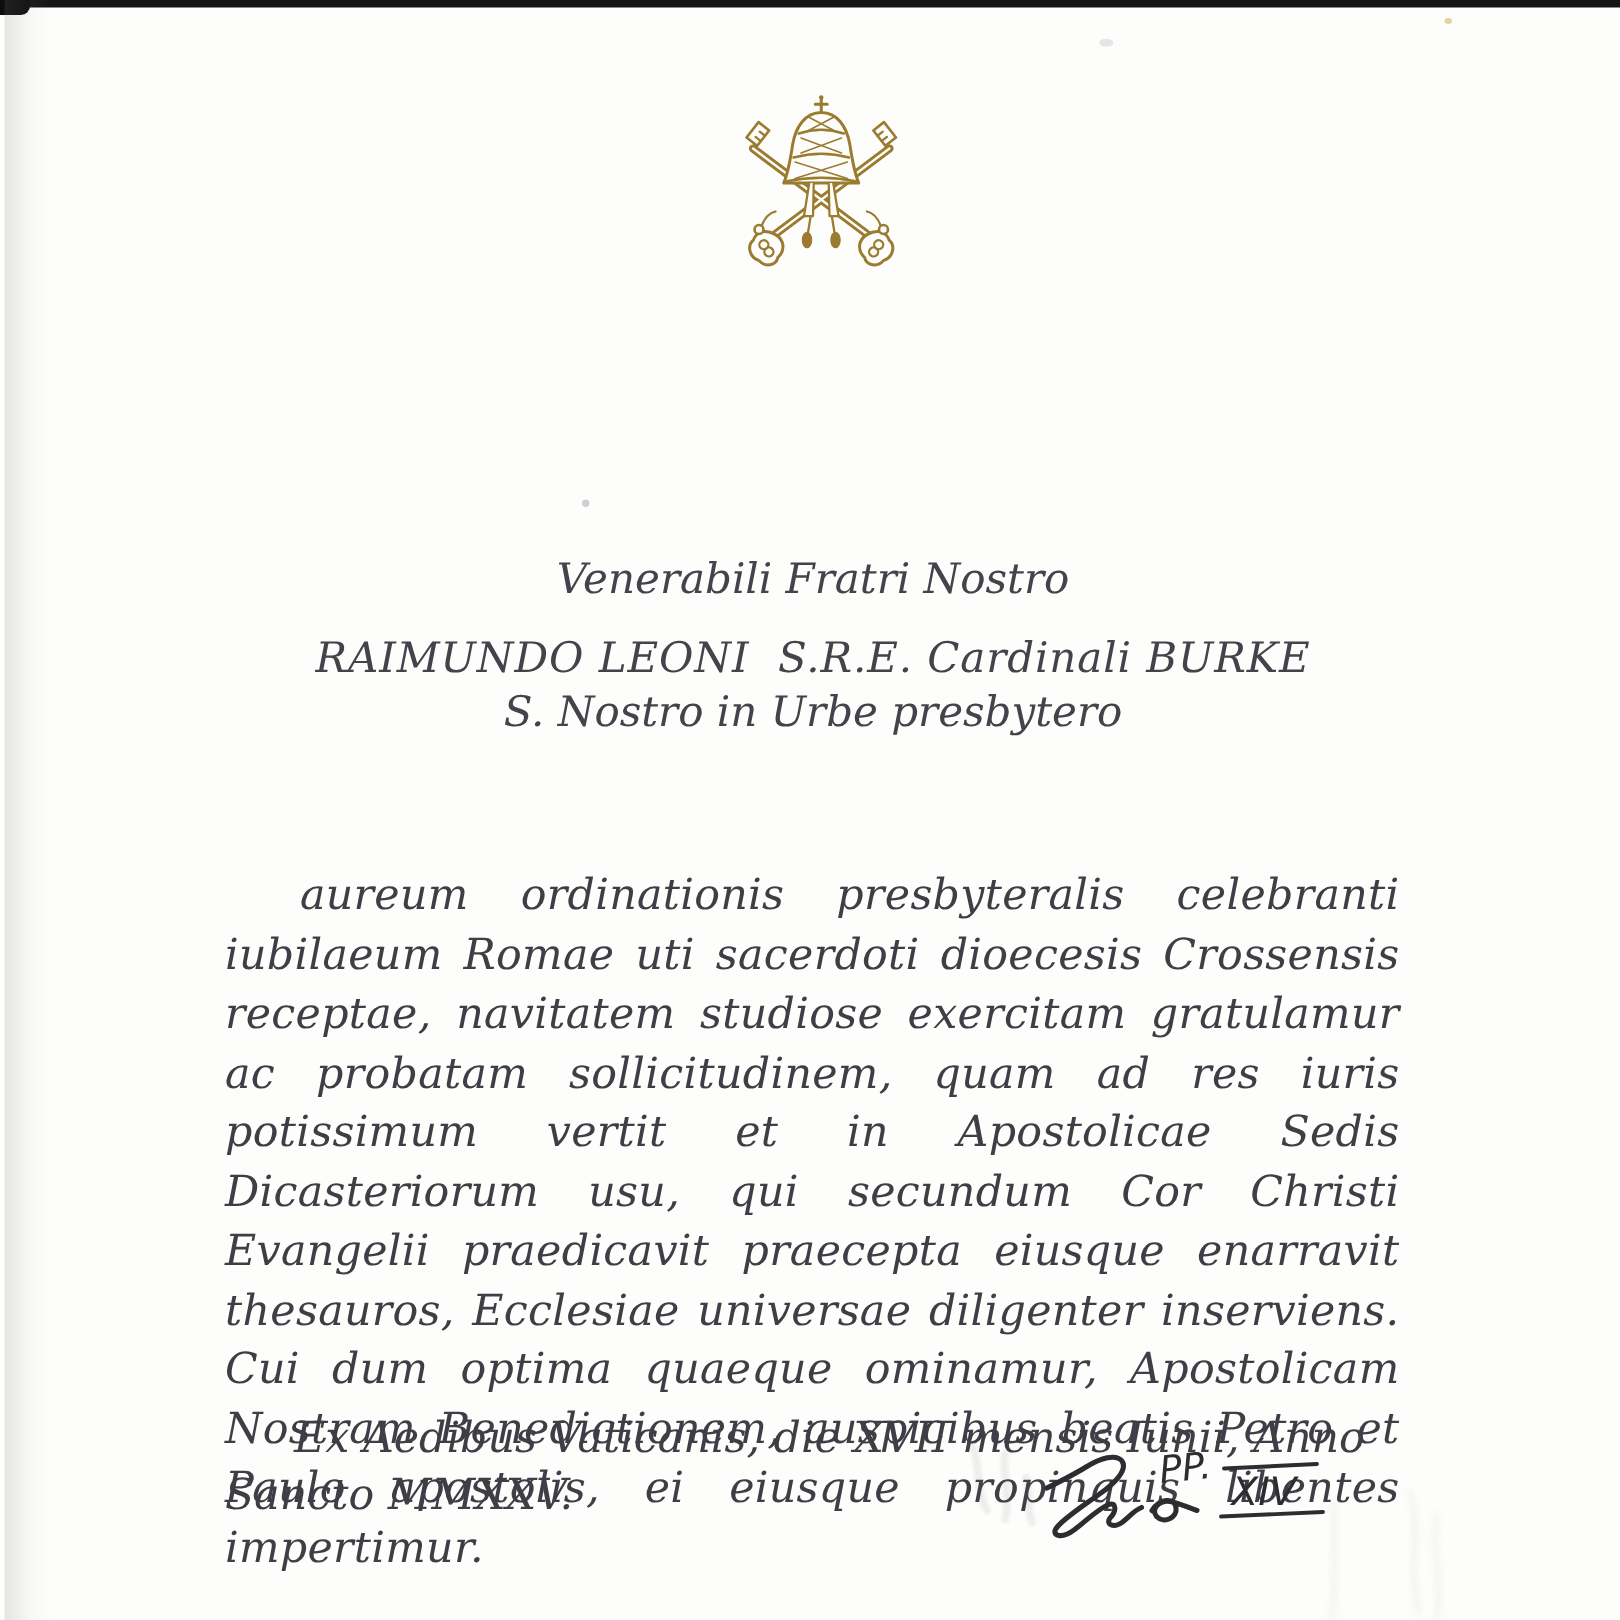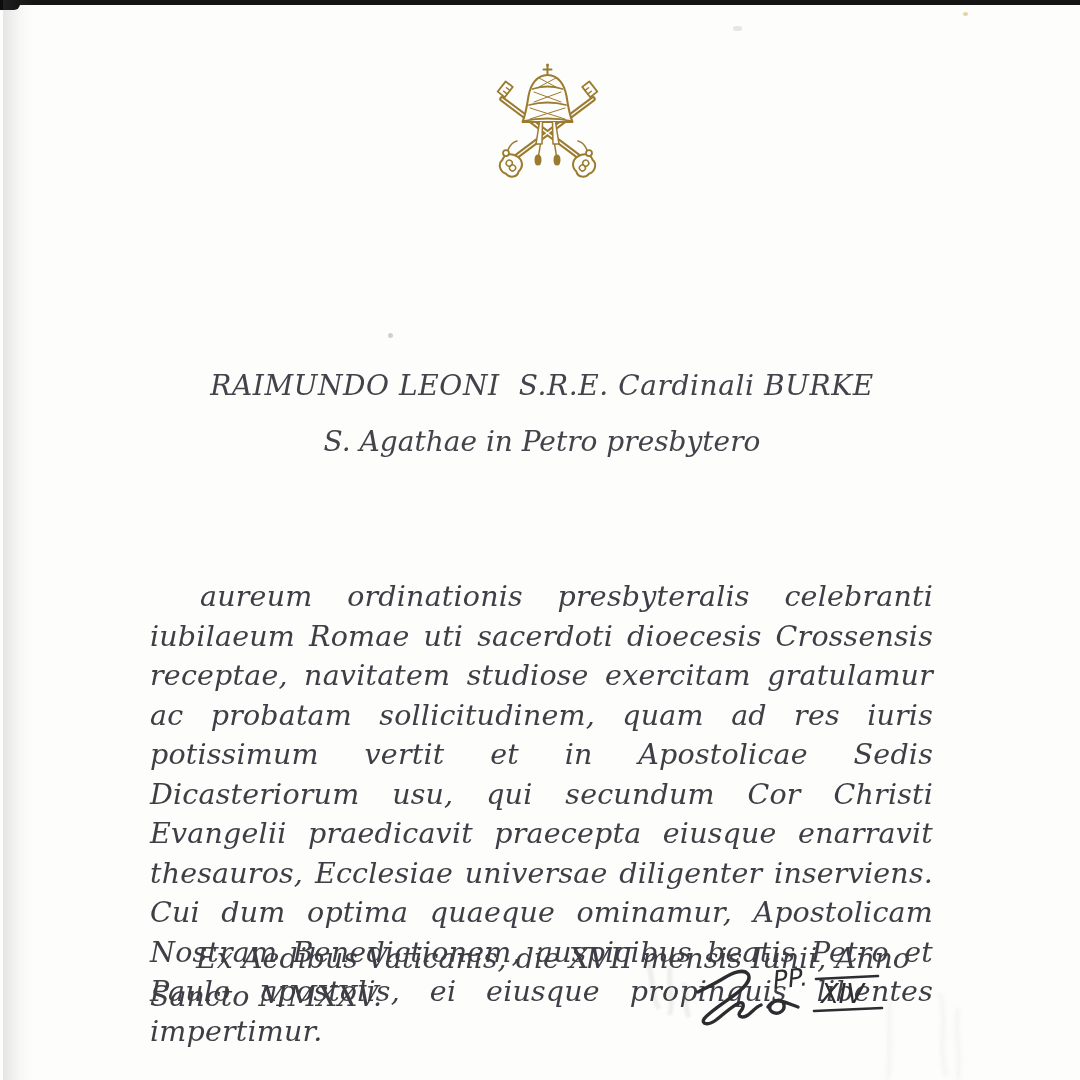--- a/index.html
+++ b/index.html
@@ -27,21 +27,21 @@
   .ghosts{position:absolute;left:0;top:0;filter:blur(1.2px);}
   
   .emblem{position:absolute;left:491px;top:63px;width:113px;height:125px;}
   
   .letter-heading{
     position:absolute;left:150px;top:368px;width:784px;
     text-align:center;font-style:italic;font-size:28px;color:#43434b;
   }
   .h-line{height:36px;line-height:36px;}
   .h-sal{margin-bottom:17px;}
-  .h-addr{margin-bottom:20px;letter-spacing:.6px;}
+  .h-addr{letter-spacing:.6px;}
   .letter-body{
     position:absolute;left:150px;top:577px;width:783px;
     font-style:italic;font-size:28.5px;line-height:39.5px;
     text-align:justify;text-align-last:left;
     text-indent:50px;letter-spacing:.2px;word-spacing:1px;
     color:#3e3e46;
   }
   .dateline{
     position:absolute;left:150px;top:940px;width:800px;
     font-style:italic;font-size:28.5px;line-height:38px;
@@ -116,22 +116,23 @@
       </g>
 
       <g>
         <path d="M97,118 L90,162 h12 L103,118" fill="#fdfdfb" stroke-width="3"></path>
         <path d="M129,118 L136,162 h-12 L123,118" fill="#fdfdfb" stroke-width="3"></path>
       </g>
     </g>
   </svg>
 
   <div class="letter-heading">
+    <div class="h-line h-sal">Venerabili Fratri Nostro</div>
     <div class="h-line h-addr">RAIMUNDO LEONI&nbsp; S.R.E. Cardinali BURKE</div>
-    <div class="h-line">S. Agathae in Petro presbytero</div>
+    <div class="h-line">S. Nostro in Urbe presbytero</div>
   </div>
 
   <div class="letter-body">aureum ordinationis presbyteralis celebranti iubilaeum Romae uti sacerdoti dioecesis Crossensis receptae, navitatem studiose exercitam gratulamur ac probatam sollicitudinem, quam ad res iuris potissimum vertit et in Apostolicae Sedis Dicasteriorum usu, qui secundum Cor Christi Evangelii praedicavit praecepta eiusque enarravit thesauros, Ecclesiae universae diligenter inserviens. Cui dum optima quaeque ominamur, Apostolicam Nostram Benedictionem, auspicibus beatis Petro et Paulo apostolis, ei eiusque propinquis libentes impertimur.</div>
 
   <div class="dateline">Ex Aedibus Vaticanis, die XVII mensis Iunii, Anno Sancto MMXXV.</div>
 
   <svg class="signature" viewBox="0 0 260 95" role="img" aria-label="Leo PP. XIV">
 
     <g class="ghosts" stroke="#6a6a70" stroke-opacity="0.10" fill="none" stroke-width="5" stroke-linecap="round">
       <path d="M8,18 C14,32 10,48 18,62 M30,24 C28,40 34,52 30,68 M44,40 C48,50 44,60 48,70"></path>

